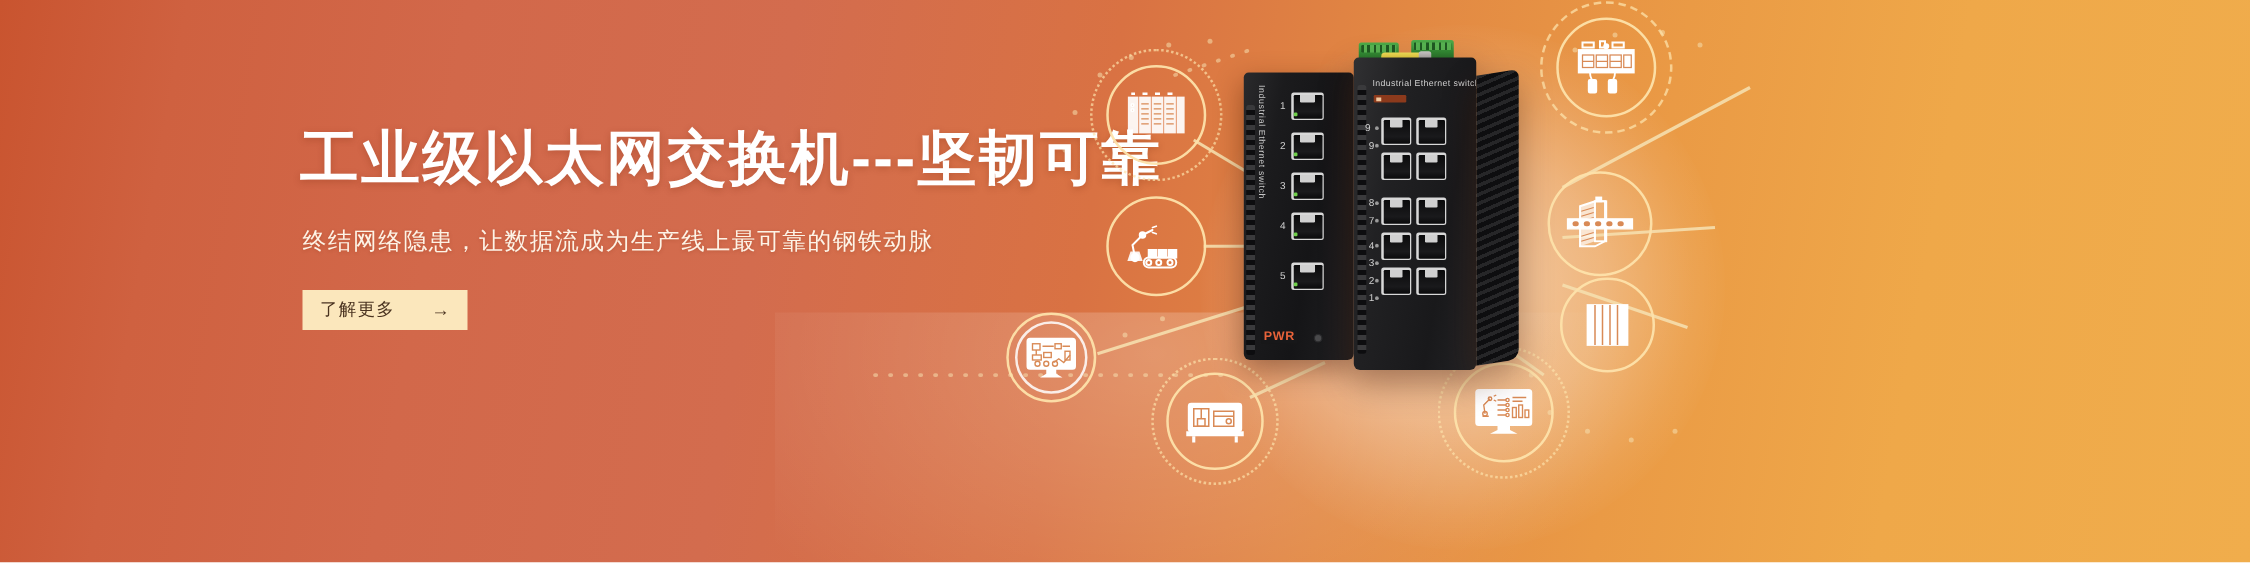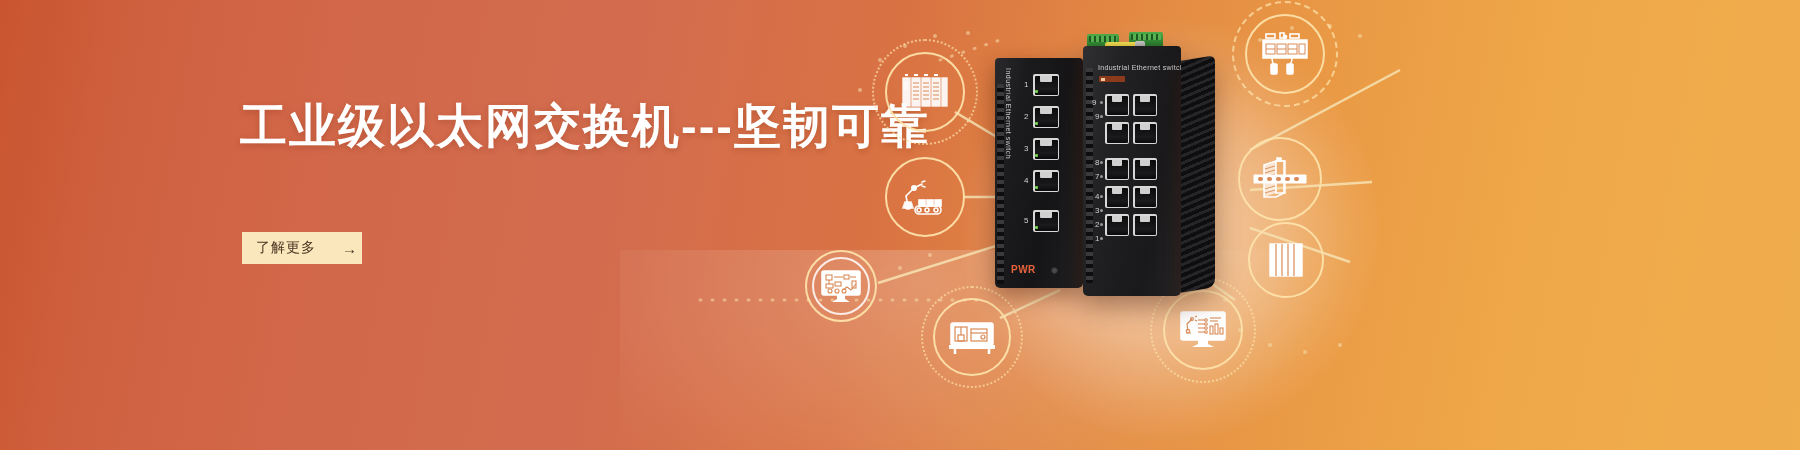--- a/index.html
+++ b/index.html
@@ -43,21 +43,21 @@
     text-shadow:0 2px 6px rgba(120,40,10,.28);
   }
   .subhead{
     position:absolute;top:180px;left:2px;
     color:#fdf3e6;
     font-size:19px;letter-spacing:1.2px;white-space:nowrap;
     text-shadow:0 1px 3px rgba(120,40,10,.25);
   }
   .cta{
     position:absolute;top:232px;left:2px;
-    width:120px;height:32px;
+    width:132px;height:32px;
     background:#fbe7bc;
     display:flex;align-items:center;justify-content:space-between;
     padding:0 14px 0 14px;
     cursor:pointer;
     gap:20px;
   }
   .cta-label{color:#4a3320;font-size:14px;letter-spacing:1px;white-space:nowrap;}
   .cta-arrow{color:#4a3320;font-size:15px;line-height:1;margin-left:6px;}
 
   
@@ -197,20 +197,21 @@
       <circle cx="1305" cy="352" r="2"></circle>
         <circle cx="1340" cy="345" r="2"></circle>
       <circle cx="1225" cy="300" r="2"></circle>
       <circle cx="930" cy="255" r="2"></circle>
         <circle cx="900" cy="268" r="2"></circle>
     </g>
   </svg>
 
   <div class="content">
     <div class="headline">工业级以太网交换机---坚韧可靠</div>
+    <div class="subhead">终结网络隐患，让数据流成为生产线上最可靠的钢铁动脉</div>
     <div class="cta">
       <span class="cta-label">了解更多</span>
       <span class="cta-arrow">→</span>
     </div>
   </div>
 
   <div class="ico" style="left:885px;top:52px;width:80px;height:80px;">
     <svg width="48" height="40" viewBox="0 0 48 40" fill="none" stroke="#ffffff" stroke-width="1.4">
       <rect x="2" y="6" width="7" height="28" fill="#fff" opacity=".92"></rect>
       <g fill="none">

